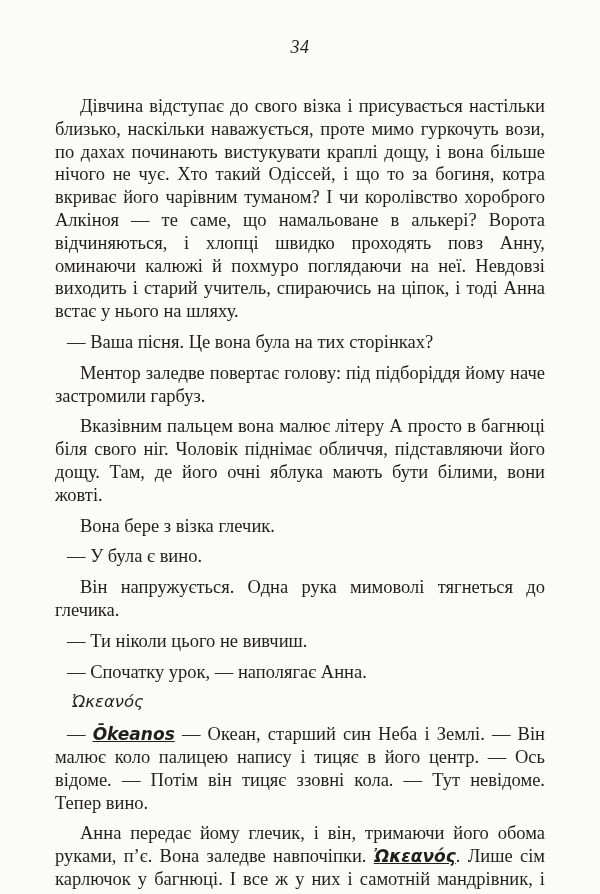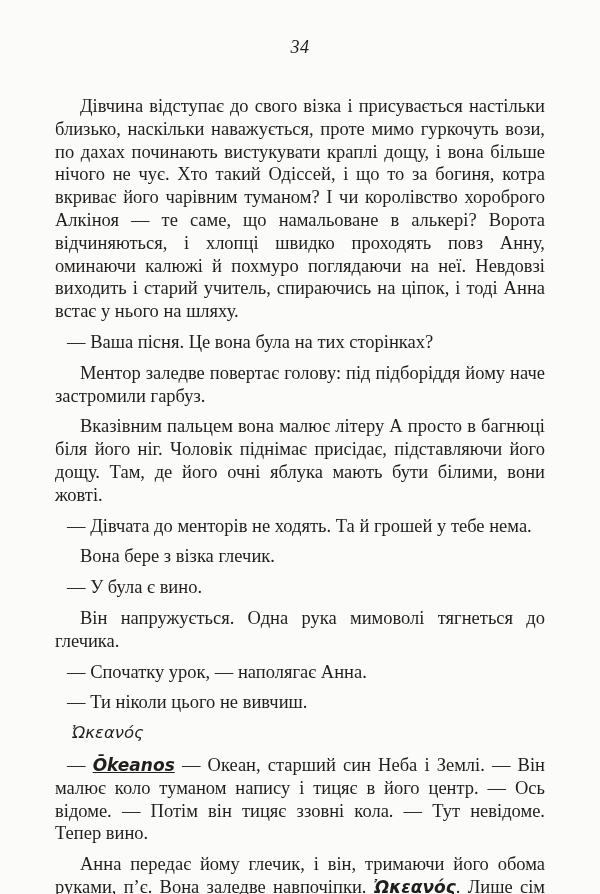--- a/index.html
+++ b/index.html
@@ -72,39 +72,38 @@
 
   <div class="text-block">
 
     <p>Дівчина відступає до свого візка і присувається настільки близько, наскільки наважується, проте мимо гуркочуть вози, по дахах почи­нають вистукувати краплі дощу, і вона більше нічого не чує. Хто такий Одіссей, і що то за богиня, котра вкриває його чарівним туманом? І чи королівство хороброго Алкіноя — те саме, що намальоване в алькері? Ворота відчиняються, і хлопці швидко проходять повз Анну, оминаю­чи калюжі й похмуро поглядаючи на неї. Невдовзі виходить і старий учитель, спираючись на ціпок, і тоді Анна встає у нього на шляху.</p>
 
     <p class="dialogue">— Ваша пісня. Це вона була на тих сторінках?</p>
 
     <p>Ментор заледве повертає голову: під підборіддя йому наче застро­мили гарбуз.</p>
 
 
-    <p>Вказівним пальцем вона малює літеру А просто в багнюці біля його ніг. Чоловік піднімає присідає, підставляючи його дощу. Там, де його очні яблука мають бути білими, вони жовті.</p>
+    <p>Вказівним пальцем вона малює літеру А просто в багнюці біля свого ніг. Чоловік піднімає обличчя, підставляючи його дощу. Там, де його очні яблука мають бути білими, вони жовті.</p>
 
-    <p class="dialogue">— Дівчата до менторів не ходять. Та й грошей у тебе нема.</p>
 
     <p>Вона бере з візка глечик.</p>
 
     <p class="dialogue">— У була є вино.</p>
 
     <p>Він напружується. Одна рука мимоволі тягнеться до глечика.</p>
 
+    <p class="dialogue">— Ти ніколи цього не вивчиш.</p>
+
     <p class="dialogue">— Спочатку урок, — наполягає Анна.</p>
-
-    <p class="dialogue">— Ти ніколи цього не вивчиш.</p>
 
 
     <p class="greek-line">Ὠκεανός</p>
 
     <p class="dialogue">
-      <span>— </span><span class="term">Ōkeanos</span><span> — Океан, старший син Неба і Землі. — Він малює коло туманом напису і тицяє в його центр. — Ось відоме. — Потім він тицяє ззовні кола. — Тут невідоме. Тепер вино.</span>
+      <span>— </span><span class="term">Ōkeanos</span><span> — Океан, старший син Неба і Землі. — Він малює коло палицею напису і тицяє в його центр. — Ось відоме. — Потім він тицяє ззовні кола. — Тут невідоме. Тепер вино.</span>
     </p>
 
     <p>
       <span>Анна передає йому глечик, і він, тримаючи його обома руками, п’є. Вона заледве навпочіпки. </span><span class="term">Ὠκεανός</span><span>. Лише сім карлючок у багнюці. І все ж у них і самотній мандрівник, і палац із мідними стінами, і золо­ті сторожові пси, і богиня, і чарівний туман?</span>
     </p>
 
   </div>
 </div>
 
 </body></html>

